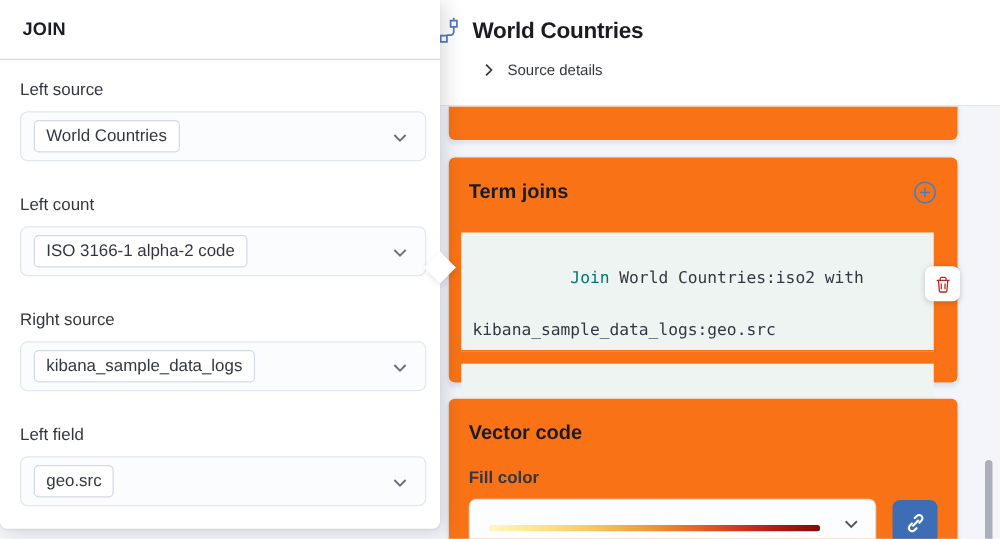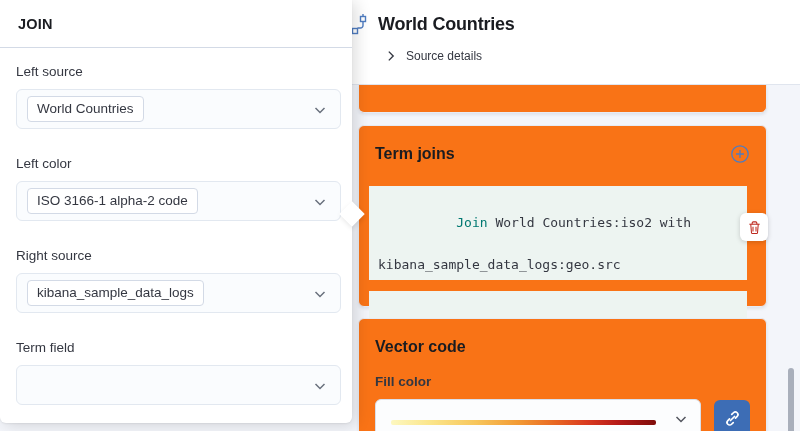--- a/index.html
+++ b/index.html
@@ -213,42 +213,43 @@
     <div class="field-label">Left source</div>
     <div class="combo">
       <span class="badge">World Countries</span>
       <span class="combo-chevron">
         <svg width="16" height="16" viewBox="0 0 16 16">
             <path d="M3.5 6l4.5 4.5L12.5 6" fill="none" stroke="#69707d" stroke-width="1.5"></path>
           </svg>
       </span>
     </div>
 
-    <div class="field-label">Left color</div>
+    <div class="field-label">Left count</div>
     <div class="combo">
       <span class="badge">ISO 3166-1 alpha-2 code</span>
       <span class="combo-chevron">
         <svg width="16" height="16" viewBox="0 0 16 16">
             <path d="M3.5 6l4.5 4.5L12.5 6" fill="none" stroke="#69707d" stroke-width="1.5"></path>
           </svg>
       </span>
     </div>
 
     <div class="field-label">Right source</div>
     <div class="combo">
       <span class="badge">kibana_sample_data_logs</span>
       <span class="combo-chevron">
         <svg width="16" height="16" viewBox="0 0 16 16">
             <path d="M3.5 6l4.5 4.5L12.5 6" fill="none" stroke="#69707d" stroke-width="1.5"></path>
           </svg>
       </span>
     </div>
 
-    <div class="field-label">Term field</div>
-    <div class="combo">
+    <div class="field-label">Left field</div>
+    <div class="combo">
+      <span class="badge">geo.src</span>
       <span class="combo-chevron">
         <svg width="16" height="16" viewBox="0 0 16 16">
             <path d="M3.5 6l4.5 4.5L12.5 6" fill="none" stroke="#69707d" stroke-width="1.5"></path>
           </svg>
       </span>
     </div>
 
   </div>
 </div>
 <div class="popover-arrow"></div>

